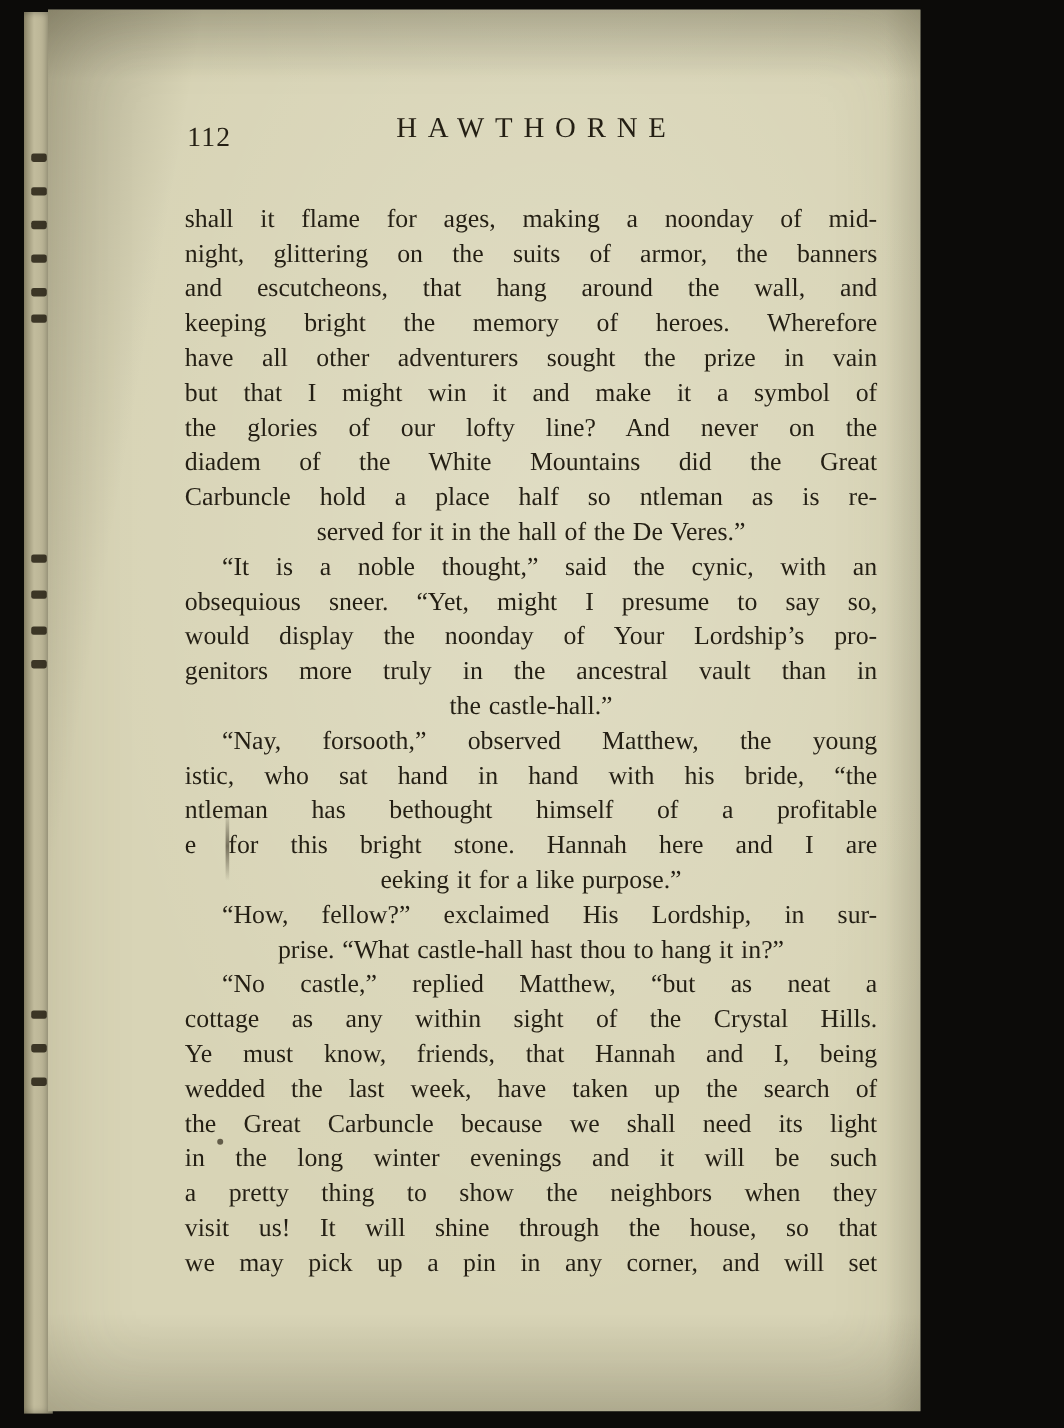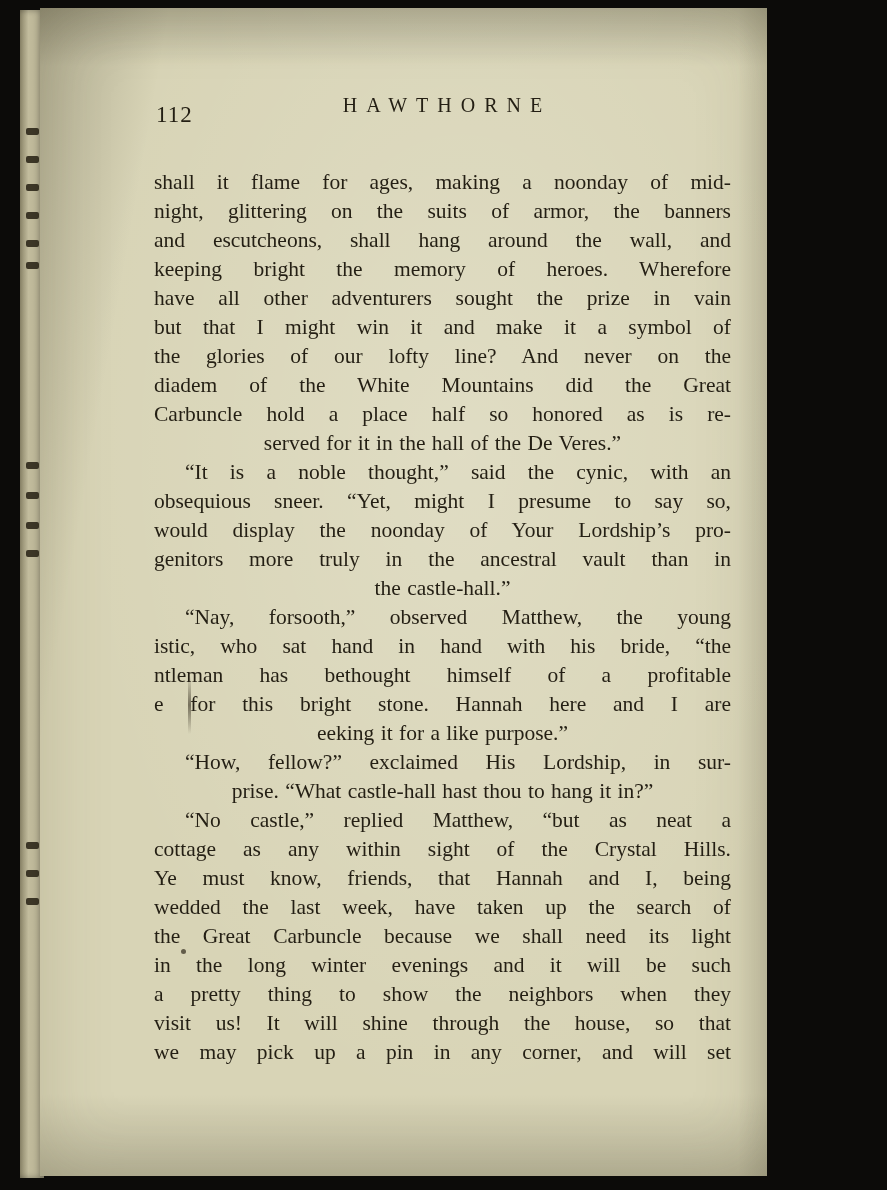--- a/index.html
+++ b/index.html
@@ -43,21 +43,21 @@
     padding: 86px 36px 0 114px;
     color: #241f14;
   }
   .header { position: relative; height: 46px; }
   .page-number {
     position: absolute; left: 2px; top: 8px;
     font-size: 23px; letter-spacing: 1px;
   }
   .running-title {
     text-align: center;
-    font-size: 20px;
+    font-size: 24px;
     letter-spacing: 9px;
     padding-left: 9px; 
   }
   .text-block { margin-top: 28px; }
   .paragraph { margin: 0; }
   .line {
     font-size: 21.5px;
     line-height: 29px;
     white-space: normal;
     text-align: center;
@@ -111,27 +111,27 @@
     <div class="content">
       <div class="header">
         <span class="page-number">112</span>
         <div class="running-title">HAWTHORNE</div>
       </div>
 
       <div class="text-block">
           <div class="paragraph">
             <div class="line just">shall it flame for ages, making a noonday of mid-</div>
             <div class="line just">night, glittering on the suits of armor, the banners</div>
-            <div class="line just">and escutcheons, shall hang around the wall, and</div>
+            <div class="line just">and escutcheons, that hang around the wall, and</div>
             <div class="line just">keeping bright the memory of heroes.  Wherefore</div>
             <div class="line just">have all other adventurers sought the prize in vain</div>
             <div class="line just">but that I might win it and make it a symbol of</div>
             <div class="line just">the glories of our lofty line?  And never on the</div>
             <div class="line just">diadem of the White Mountains did the Great</div>
-            <div class="line just">Carbuncle hold a place half so honored as is re-</div>
+            <div class="line just">Carbuncle hold a place half so ntleman as is re-</div>
             <div class="line">served for it in the hall of the De Veres.”</div>
           </div>
           <div class="paragraph">
             <div class="line just indent">“It is a noble thought,” said the cynic, with an</div>
             <div class="line just">obsequious sneer.  “Yet, might I presume to say so,</div>
             <div class="line just">would display the noonday of Your Lordship’s pro-</div>
             <div class="line just">genitors more truly in the ancestral vault than in</div>
             <div class="line">the castle-hall.”</div>
           </div>
           <div class="paragraph">

